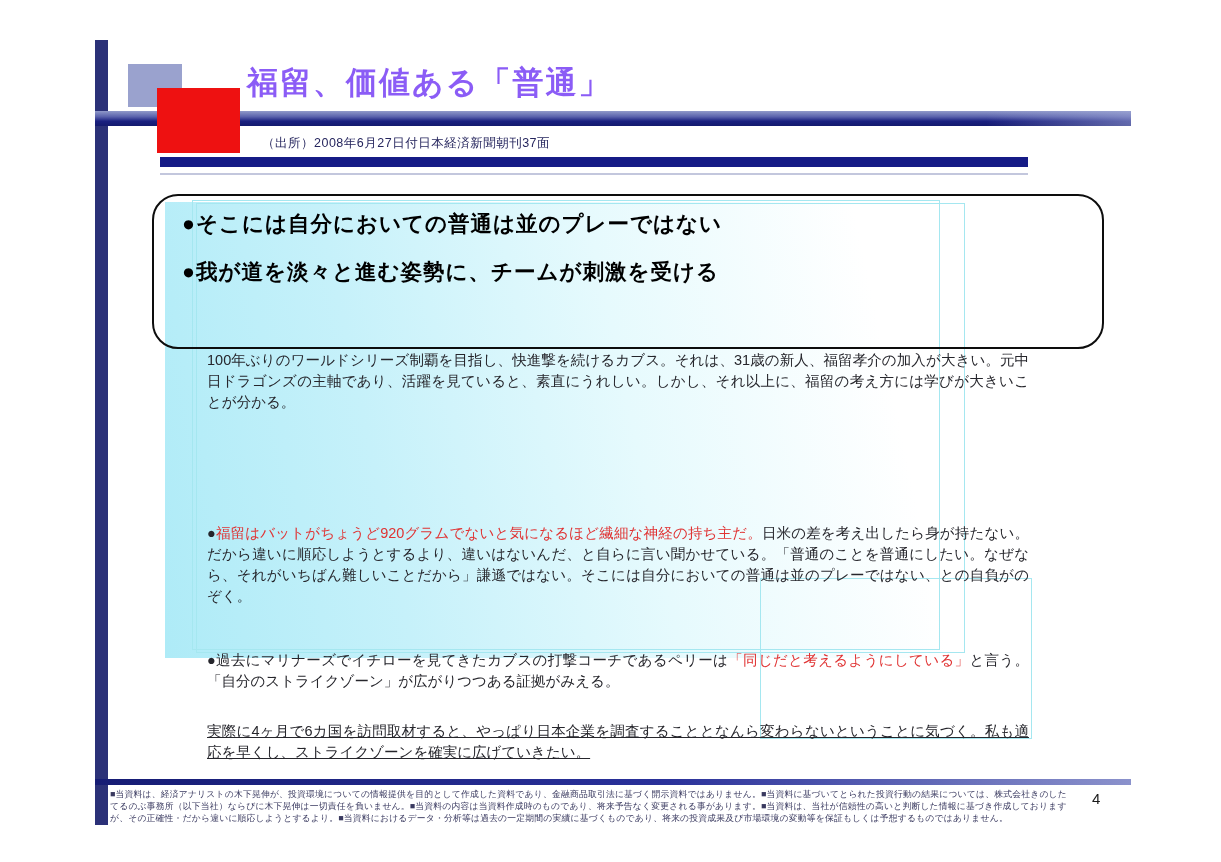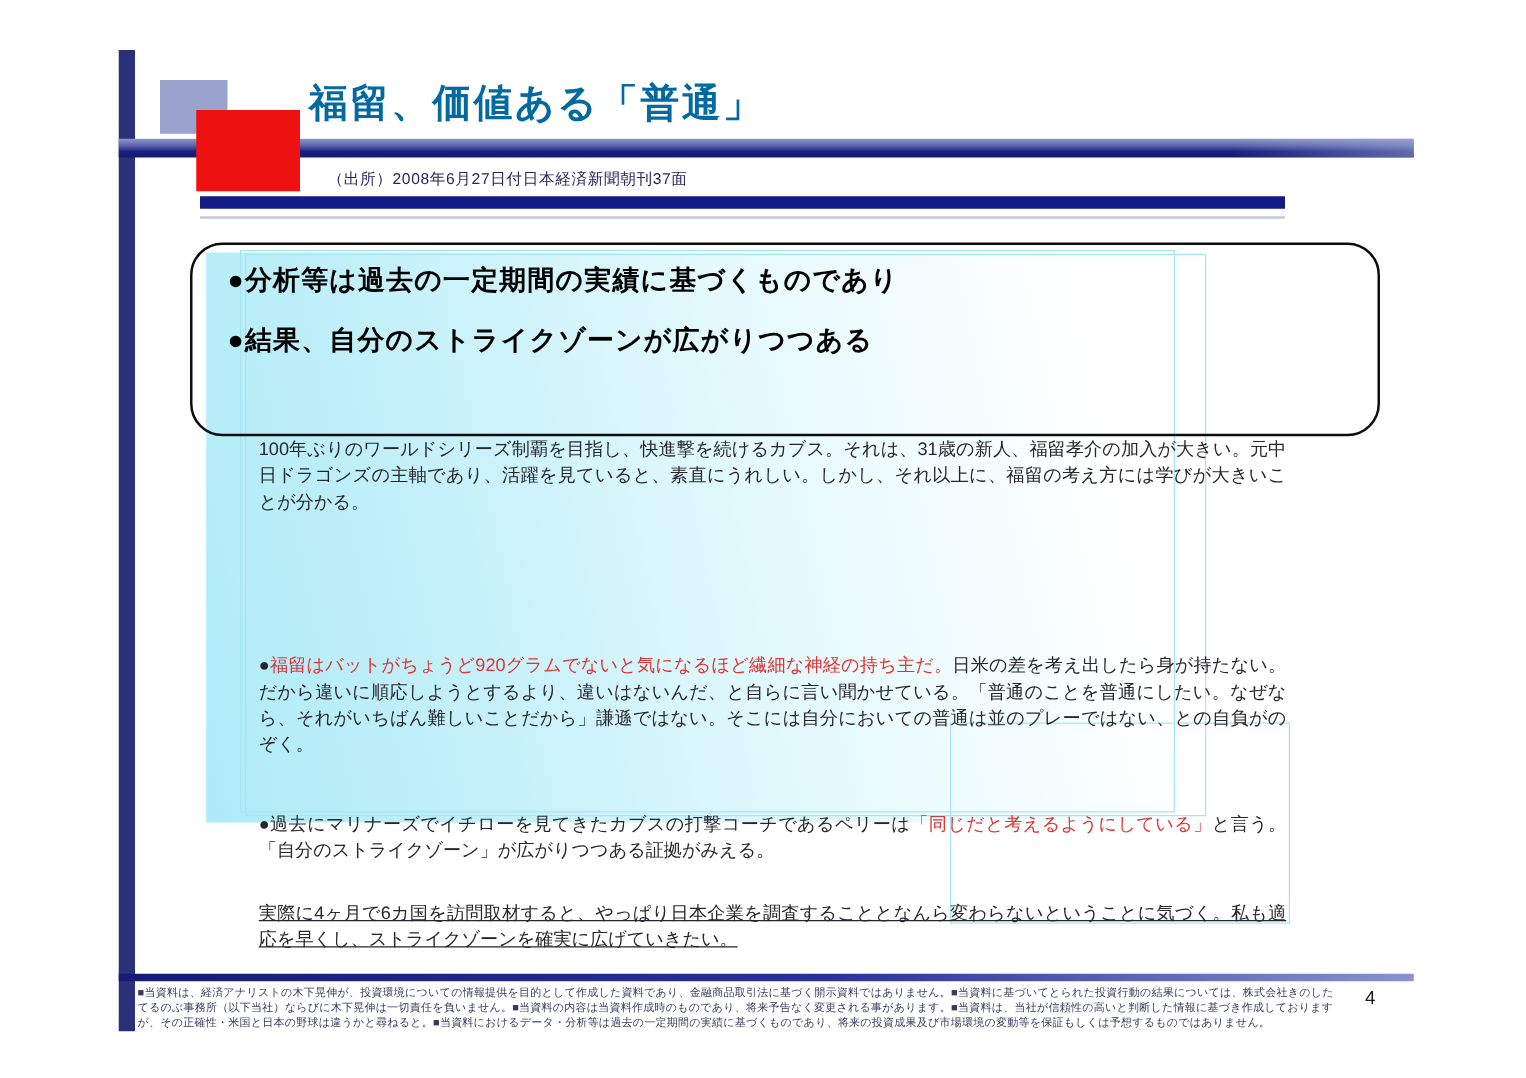--- a/index.html
+++ b/index.html
@@ -12,21 +12,21 @@
   .lavender-sq{position:absolute;left:128px;top:64px;width:54px;height:43px;background:#9aa2ce;z-index:2;}
   .header-band{
     position:absolute;left:95px;top:111px;width:1036px;height:15px;z-index:3;
     background:
       linear-gradient(90deg, rgba(255,255,255,0) 86%, rgba(160,168,215,.55) 100%),
       linear-gradient(180deg, #9099c9 0%, #5a62ac 38%, #1a2080 68%, #141a6e 100%);
   }
   .red-sq{position:absolute;left:157px;top:88px;width:83px;height:65px;background:#ee1111;z-index:4;}
   .slide-title{
     position:absolute;left:247px;top:62px;z-index:5;
-    font-size:31px;font-weight:bold;color:#0369a1;letter-spacing:2px;white-space:nowrap;
+    font-size:31px;font-weight:bold;color:#8b5cf6;letter-spacing:2px;white-space:nowrap;
   }
   .source-line{
     position:absolute;left:262px;top:135px;z-index:5;
     font-size:12.5px;font-weight:normal;color:#26265e;white-space:nowrap;letter-spacing:0.5px;
   }
   .underline-bar{position:absolute;left:160px;top:157px;width:868px;height:10px;background:#151b86;z-index:3;}
   .underline-thin{position:absolute;left:160px;top:173px;width:868px;height:2px;background:#c3c7dd;z-index:3;}
 
   
   .cyan-gradient{
@@ -88,30 +88,30 @@
   <div class="underline-bar"></div>
   <div class="underline-thin"></div>
 
   <div class="cyan-gradient"></div>
   <div class="outline-rect rect-a"></div>
   <div class="outline-rect rect-b"></div>
   <div class="outline-rect rect-c"></div>
 
   <div class="rounded-box"></div>
   <div class="bullets">
-      <div class="bullet-line">●分析等は過去の一定期間の実績に基づくものであり</div>
-      <div class="bullet-line">●結果、自分のストライクゾーンが広がりつつある</div>
+      <div class="bullet-line">●そこには自分においての普通は並のプレーではない</div>
+      <div class="bullet-line">●我が道を淡々と進む姿勢に、チームが刺激を受ける</div>
     </div>
 
   <div class="para p0"><span class="seg-black">100年ぶりのワールドシリーズ制覇を目指し、快進撃を続けるカブス。それは、31歳の新人、福留孝介の加入が大きい。元中日ドラゴンズの主軸であり、活躍を見ていると、素直にうれしい。しかし、それ以上に、福留の考え方には学びが大きいことが分かる。</span></div>
   <div class="para p2"><span class="seg-black">●</span><span class="seg-red">福留はバットがちょうど920グラムでないと気になるほど繊細な神経の持ち主だ。</span><span class="seg-black">日米の差を考え出したら身が持たない。だから違いに順応しようとするより、違いはないんだ、と自らに言い聞かせている。「普通のことを普通にしたい。なぜなら、それがいちばん難しいことだから」謙遜ではない。そこには自分においての普通は並のプレーではない、との自負がのぞく。</span></div>
   <div class="para p3"><span class="seg-black">●過去にマリナーズでイチローを見てきたカブスの打撃コーチであるペリーは</span><span class="seg-red">「同じだと考えるようにしている」</span><span class="seg-black">と言う。「自分のストライクゾーン」が広がりつつある証拠がみえる。</span></div>
   <div class="para p4"><span class="seg-black">実際に4ヶ月で6カ国を訪問取材すると、やっぱり日本企業を調査することとなんら変わらないということに気づく。私も適応を早くし、ストライクゾーンを確実に広げていきたい。</span></div>
 
   <div class="footer-divider"></div>
   <div class="footer-text">
       <div class="footer-line">■当資料は、経済アナリストの木下晃伸が、投資環境についての情報提供を目的として作成した資料であり、金融商品取引法に基づく開示資料ではありません。■当資料に基づいてとられた投資行動の結果については、株式会社きのした</div>
       <div class="footer-line">てるのぶ事務所（以下当社）ならびに木下晃伸は一切責任を負いません。■当資料の内容は当資料作成時のものであり、将来予告なく変更される事があります。■当資料は、当社が信頼性の高いと判断した情報に基づき作成しております</div>
-      <div class="footer-line">が、その正確性・米国と日本の野球は違うかと尋ねると。■当資料におけるデータ・分析等は過去の一定期間の実績に基づくものであり、将来の投資成果及び市場環境の変動等を保証もしくは予想するものではありません。</div>
+      <div class="footer-line">が、その正確性・だから違いに順応しようとするより。■当資料におけるデータ・分析等は過去の一定期間の実績に基づくものであり、将来の投資成果及び市場環境の変動等を保証もしくは予想するものではありません。</div>
     </div>
   <div class="page-number">4</div>
 
 </div>
 
 </body></html>

